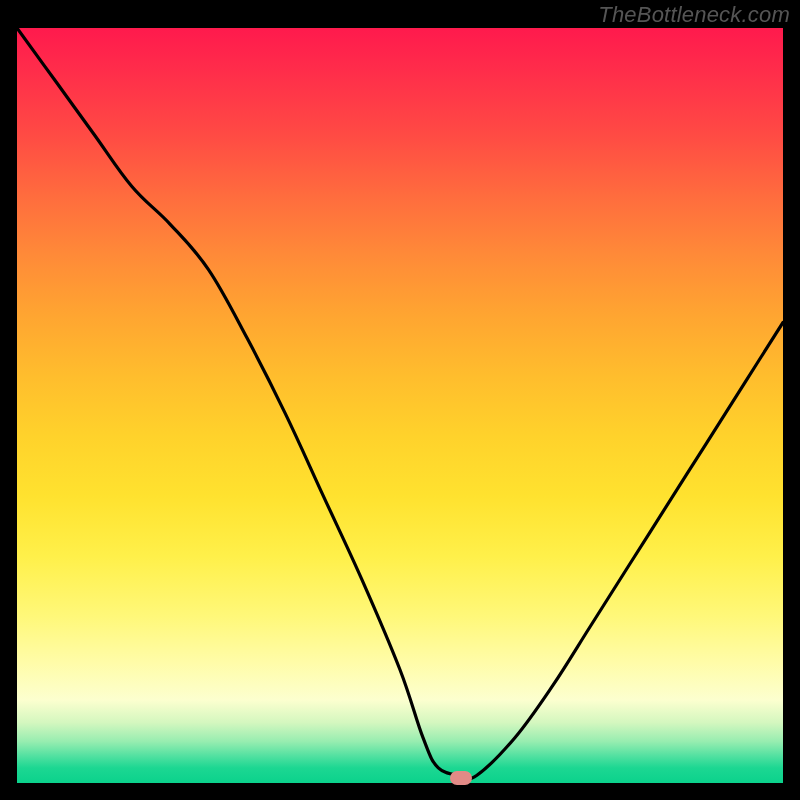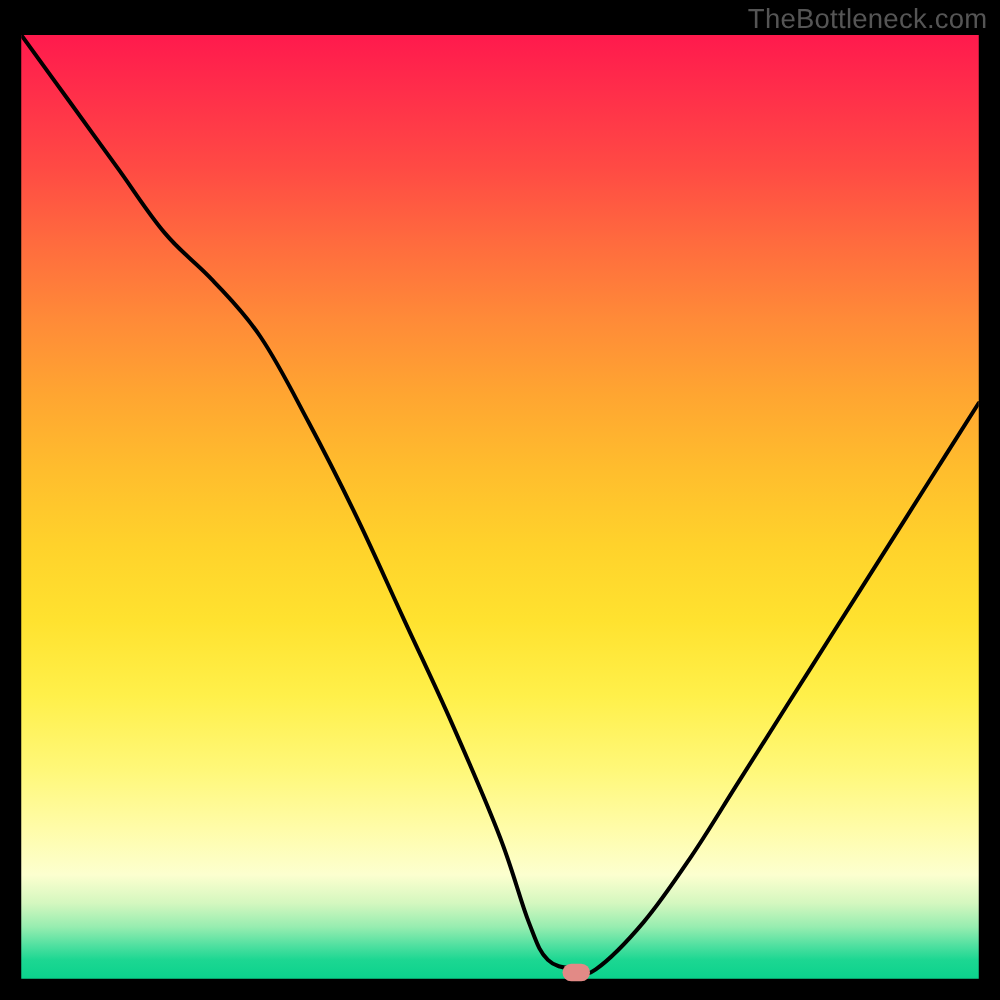--- a/index.html
+++ b/index.html
@@ -19,20 +19,21 @@
   }
   .watermark {
     position: absolute;
     top: 2px;
     right: 10px;
     color: #555;
     font-size: 22px;
     font-weight: 500;
     letter-spacing: 0.2px;
     user-select: none;
+    font-style: italic;
   }
   .plot-area {
     position: absolute;
     left: 17px;
     top: 28px;
     width: 766px;
     height: 755px;
     
     background: linear-gradient(
       to bottom,

